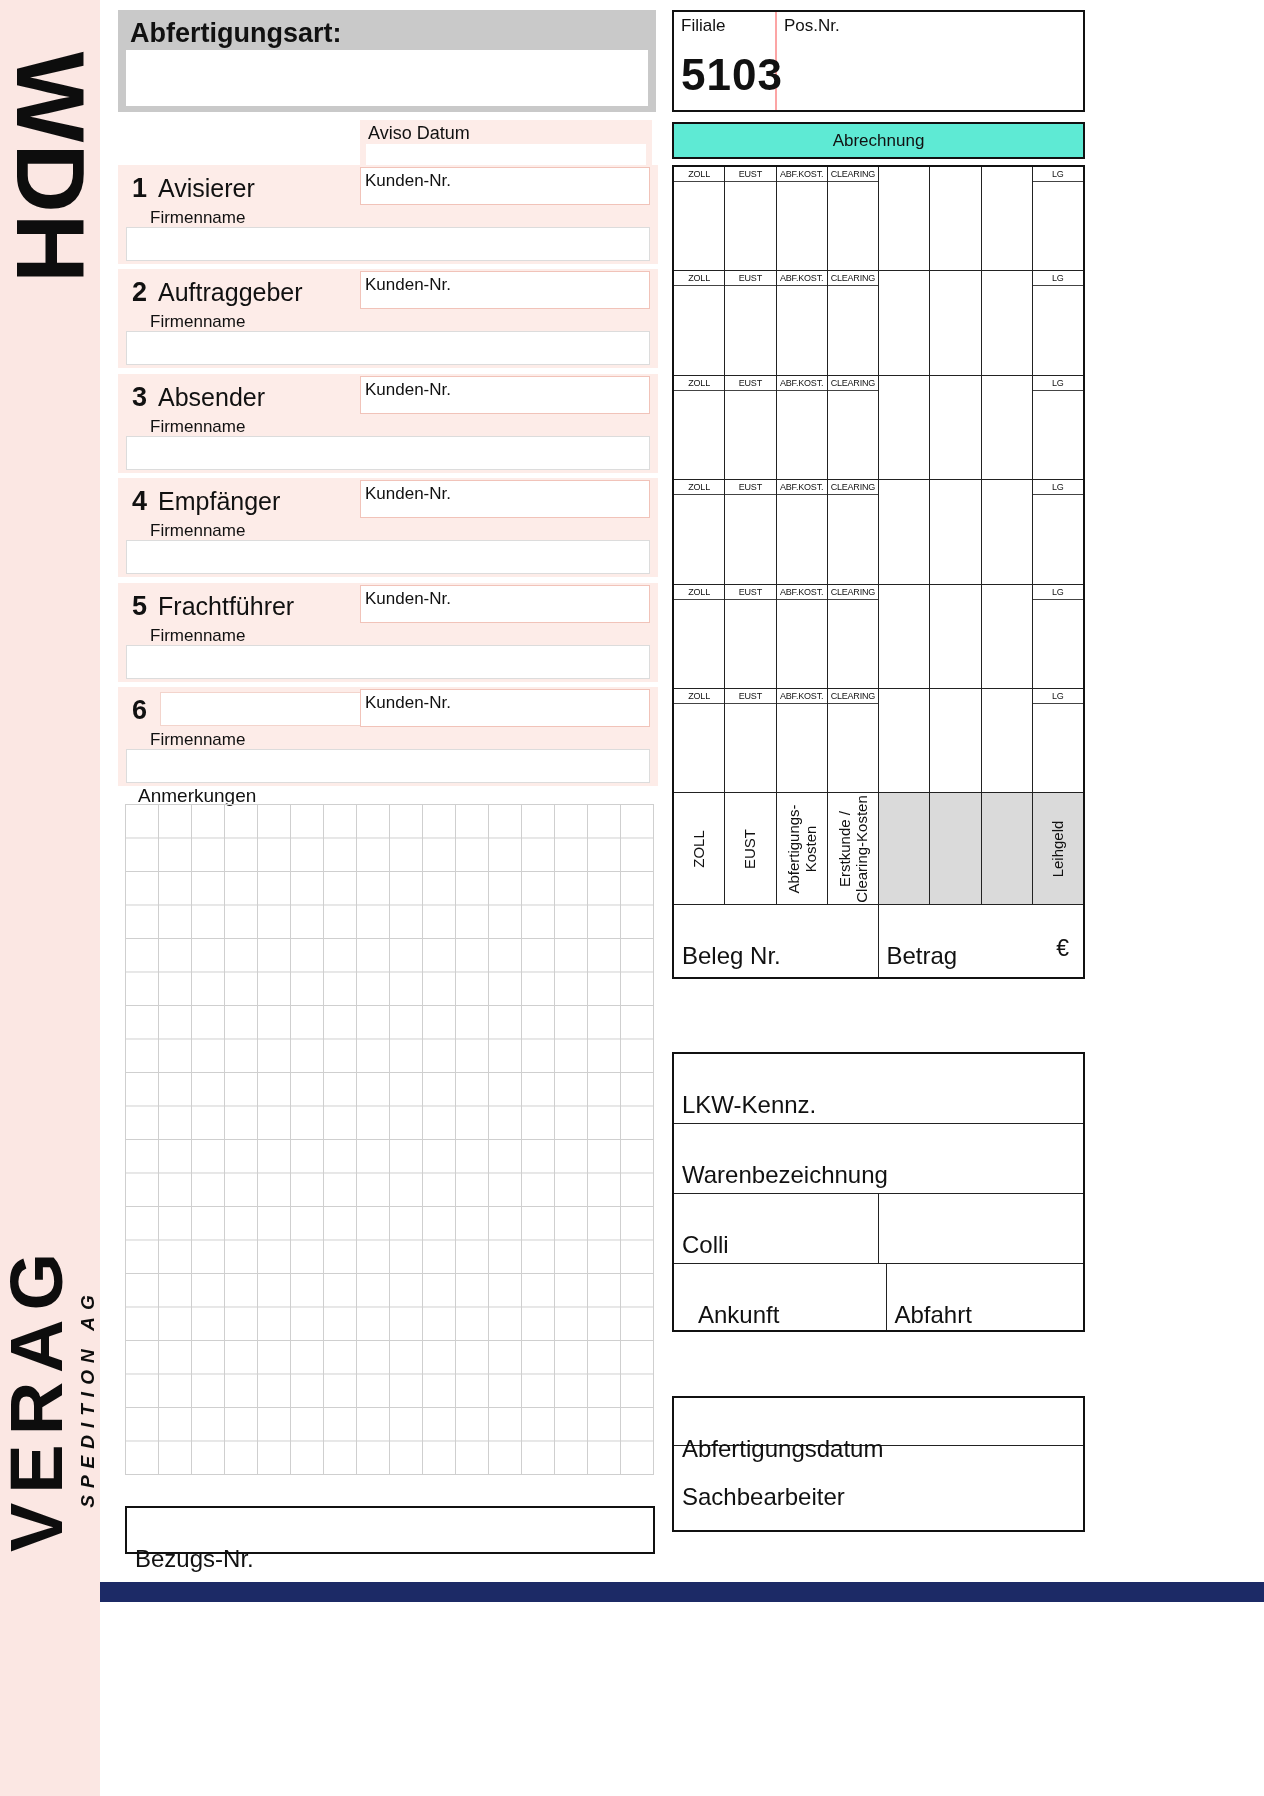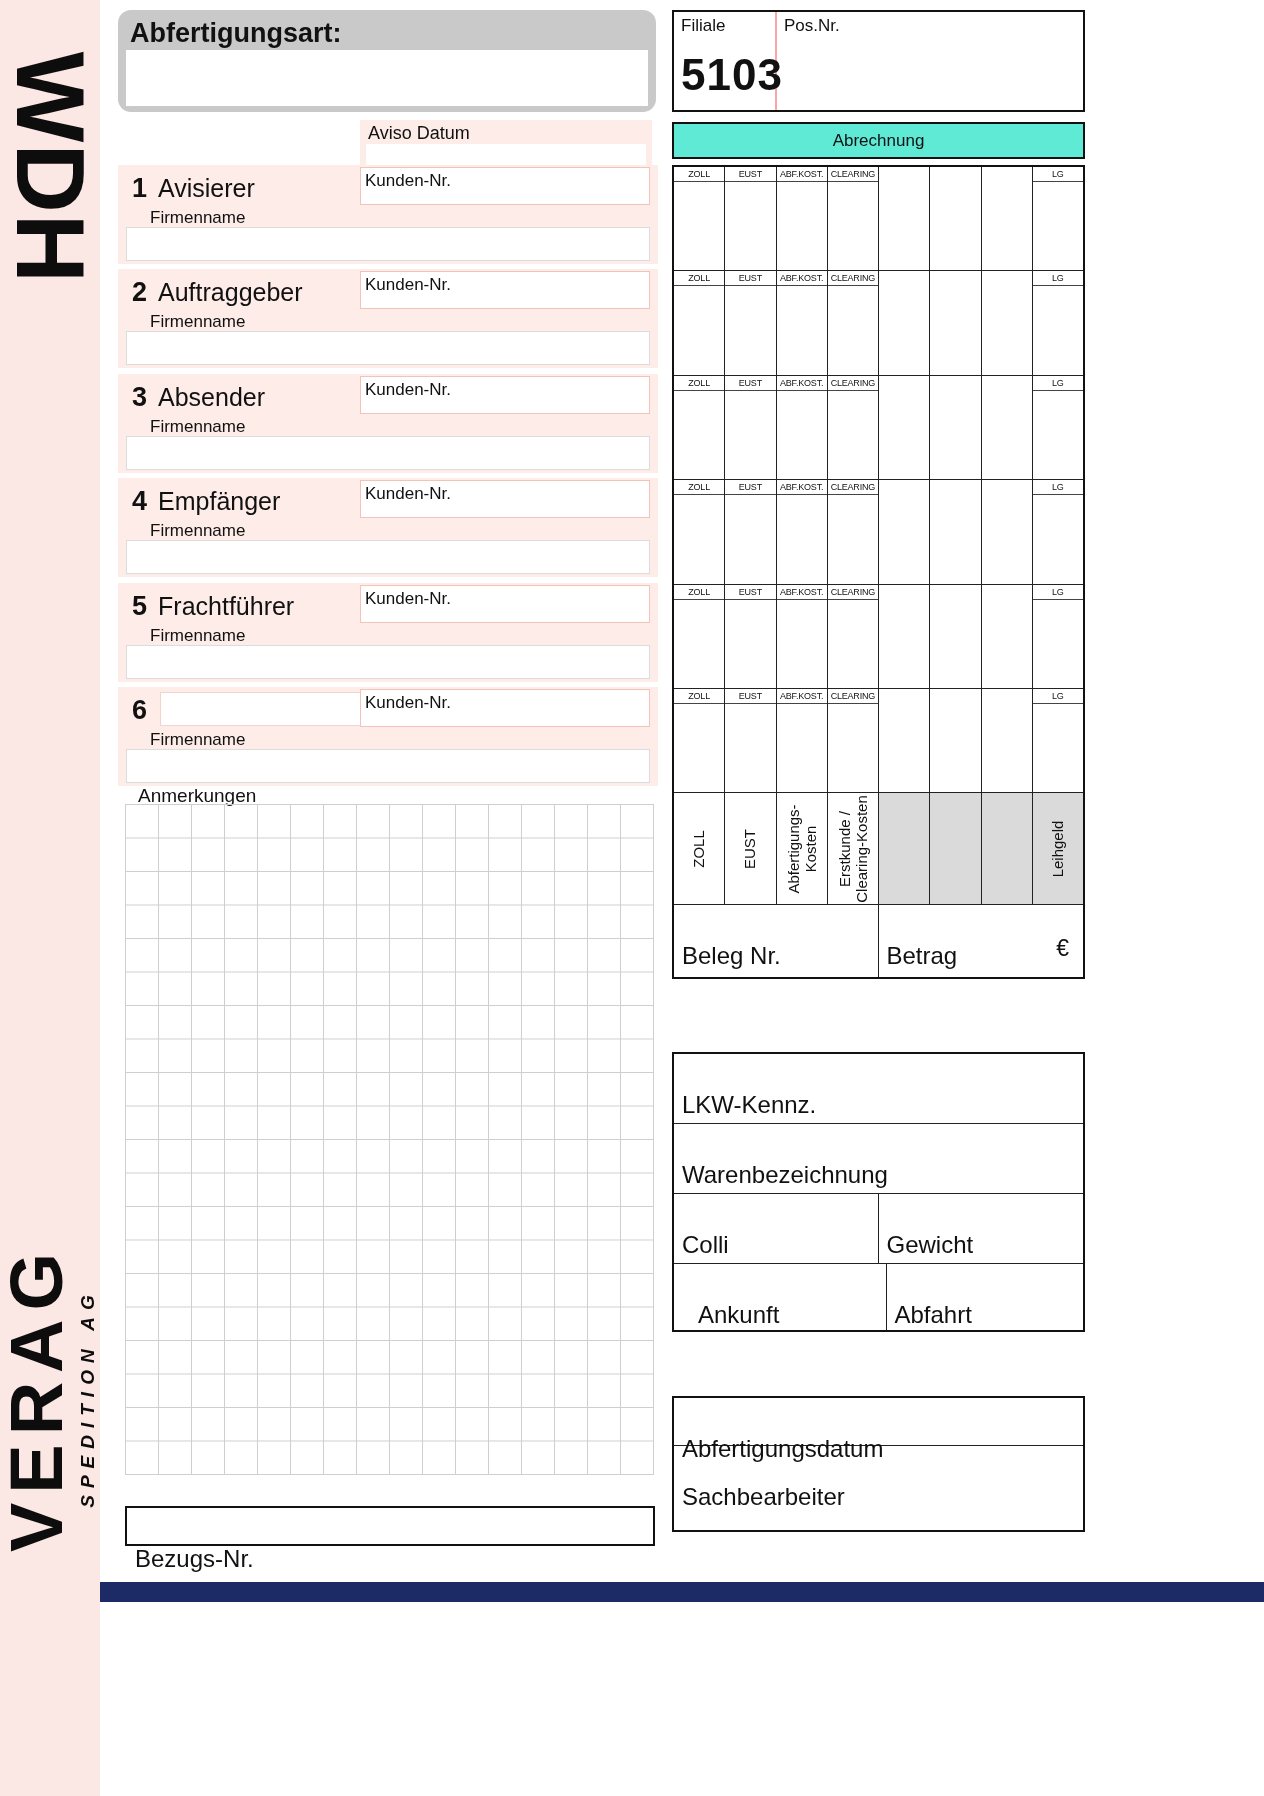--- a/index.html
+++ b/index.html
@@ -13,21 +13,21 @@
        transform:rotate(90deg);text-align:center;
        font-size:96px;line-height:106px;font-weight:800;letter-spacing:1px;color:#0d0d0d;}
   .verag{position:absolute;left:-118px;top:1345px;width:340px;height:106px;
          transform:rotate(-90deg);text-align:center;color:#0d0d0d;}
   .verag-name{font-size:74px;line-height:76px;font-weight:800;letter-spacing:9px;}
   .verag-sub{font-size:19px;font-weight:700;font-style:italic;letter-spacing:7px;margin-top:2px;}
 
   .bottom-bar{position:absolute;left:100px;top:1582px;width:1164px;height:20px;background:#1c2a66;}
 
   
-  .abf-box{position:absolute;left:118px;top:10px;width:538px;height:102px;background:#c9c9c9;border-radius:13px;}
+  .abf-box{position:absolute;left:118px;top:10px;width:538px;height:102px;background:#c9c9c9;}
   .abf-label{position:absolute;left:12px;top:8px;font-size:27px;font-weight:700;}
   .abf-input{position:absolute;left:8px;top:40px;width:522px;height:56px;background:#fff;}
 
   .filiale-box{position:absolute;left:672px;top:10px;width:413px;height:102px;border:2px solid #111;display:flex;}
   .filiale-cell{width:103px;border-right:2px solid #fca5a5;position:relative;}
   .pos-cell{flex:1;position:relative;}
   .cell-label{position:absolute;left:7px;top:4px;font-size:17px;}
   .filiale-num{position:absolute;left:7px;top:38px;font-size:44px;font-weight:800;letter-spacing:1px;}
 
   
@@ -69,21 +69,21 @@
   .box-label{position:absolute;left:8px;top:21px;font-size:24px;margin-top:16px;}
   .euro{position:absolute;right:14px;top:30px;font-size:23px;}
 
   
   .anm-label{position:absolute;left:138px;top:785px;font-size:19px;}
   .anm-grid{position:absolute;left:125px;top:804px;width:529px;height:671px;
             background-image:linear-gradient(to right,#cfcfcf 1px,transparent 1px),
                              linear-gradient(to bottom,#cfcfcf 1px,transparent 1px);
             background-size:33px 33.5px;border-right:1px solid #cfcfcf;border-bottom:1px solid #cfcfcf;}
 
-  .bezugs-box{position:absolute;left:125px;top:1506px;width:530px;height:40px;border:2px solid #111;}
+  .bezugs-box{position:absolute;left:125px;top:1506px;width:530px;height:48px;border:2px solid #111;}
 
   
   .cargo-box{position:absolute;left:672px;top:1052px;width:413px;border:2px solid #111;background:#fff;}
   .cargo-row{position:relative;border-bottom:1px solid #222;}
   .cargo-row:last-child{border-bottom:none;}
   .cargo-split{display:flex;}
   .cargo-cell{width:50%;position:relative;}
   .cargo-cell.first{border-right:1px solid #222;}
   .h70{height:70px;} .h66{height:66px;padding-left:16px;}
 
@@ -451,23 +451,20 @@
     <div class="cargo-row h70">
       <div class="box-label">LKW-Kennz.</div>
     </div>
     <div class="cargo-row h70">
       <div class="box-label">Warenbezeichnung</div>
     </div>
     <div class="cargo-row cargo-split h70">
       <div class="cargo-cell first">
         <div class="box-label">Colli</div>
       </div>
-      <div class="cargo-cell">
-        <div class="box-label">Gewicht</div>
-      </div>
     </div>
     <div class="cargo-row cargo-split h66">
       <div class="cargo-cell first">
         <div class="box-label">Ankunft</div>
       </div>
       <div class="cargo-cell">
         <div class="box-label">Abfahrt</div>
       </div>
     </div>
   </div>

